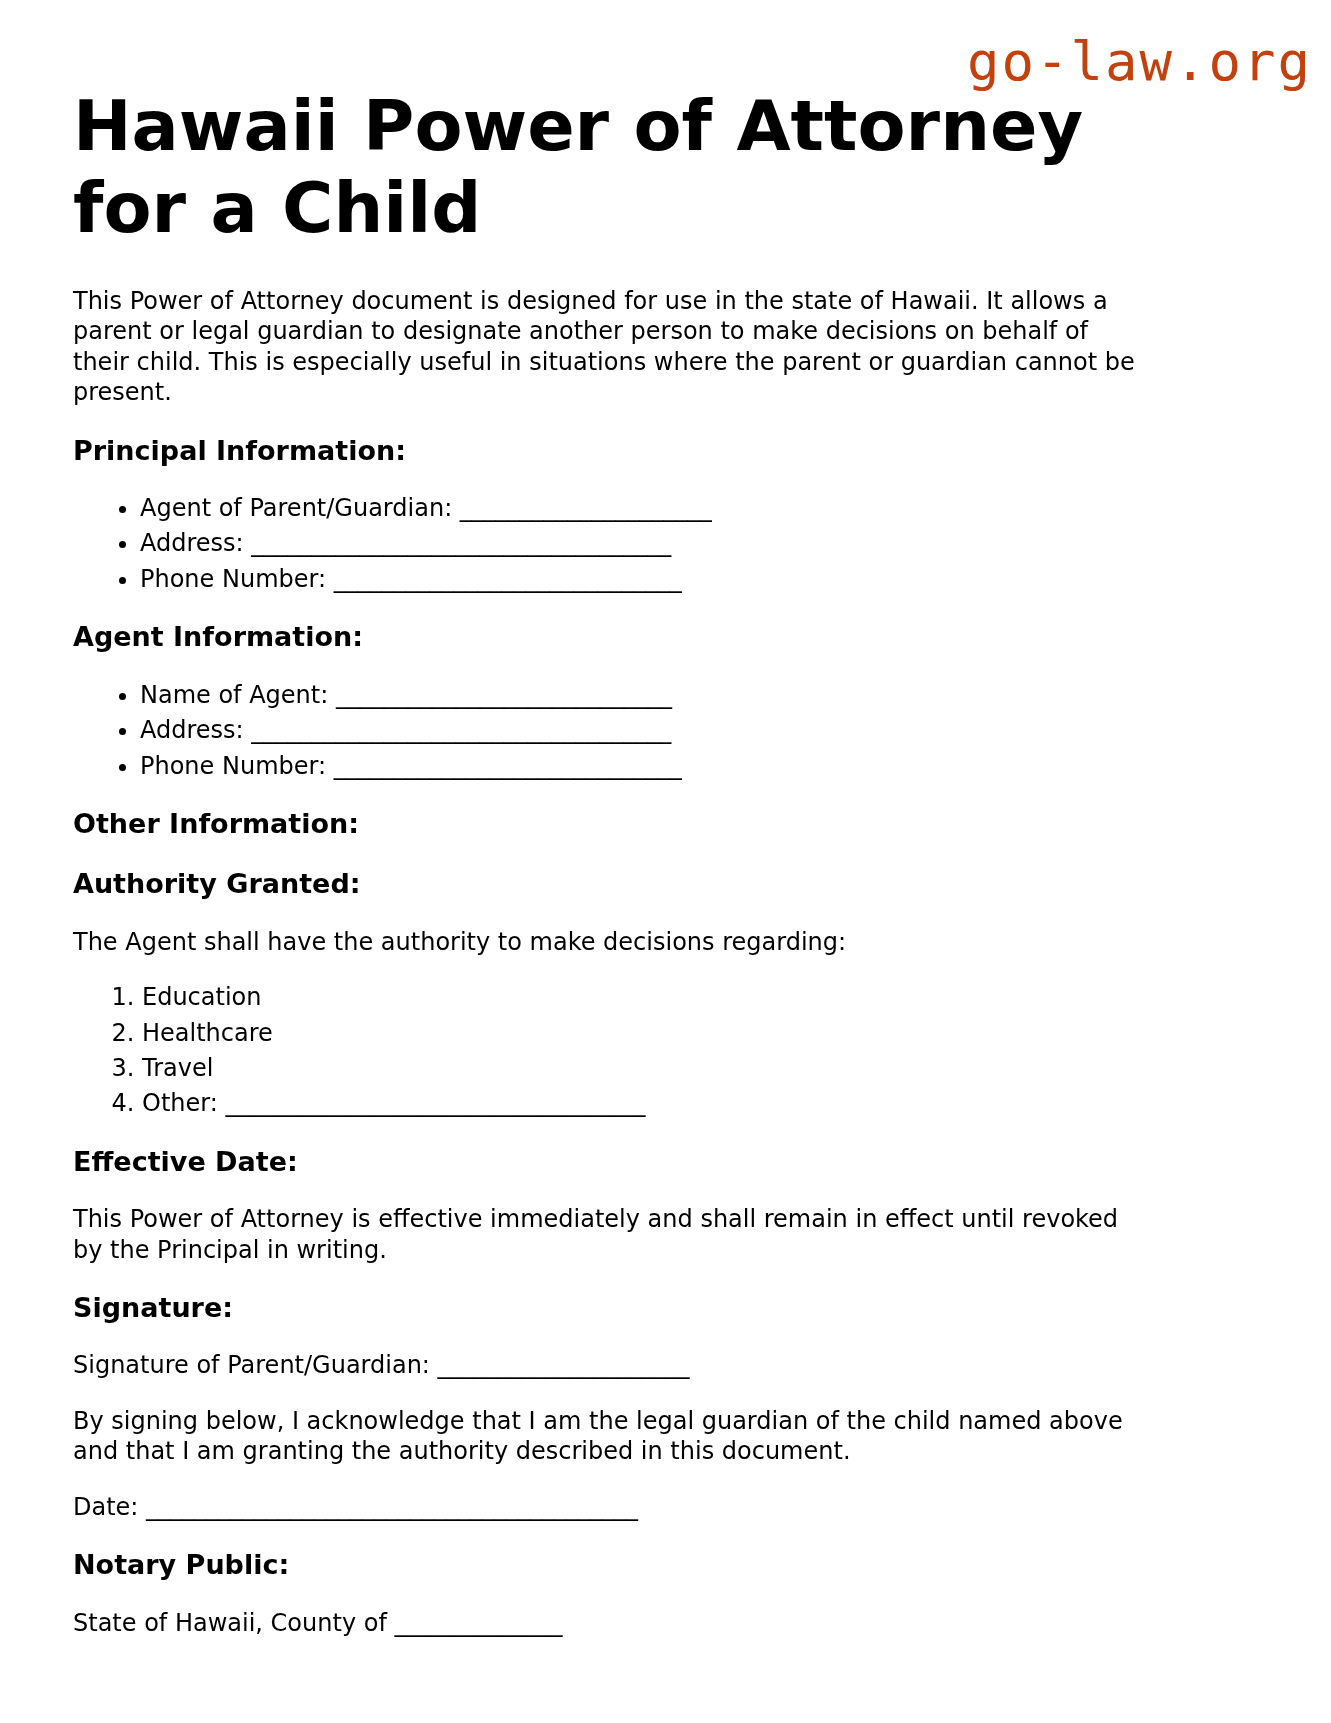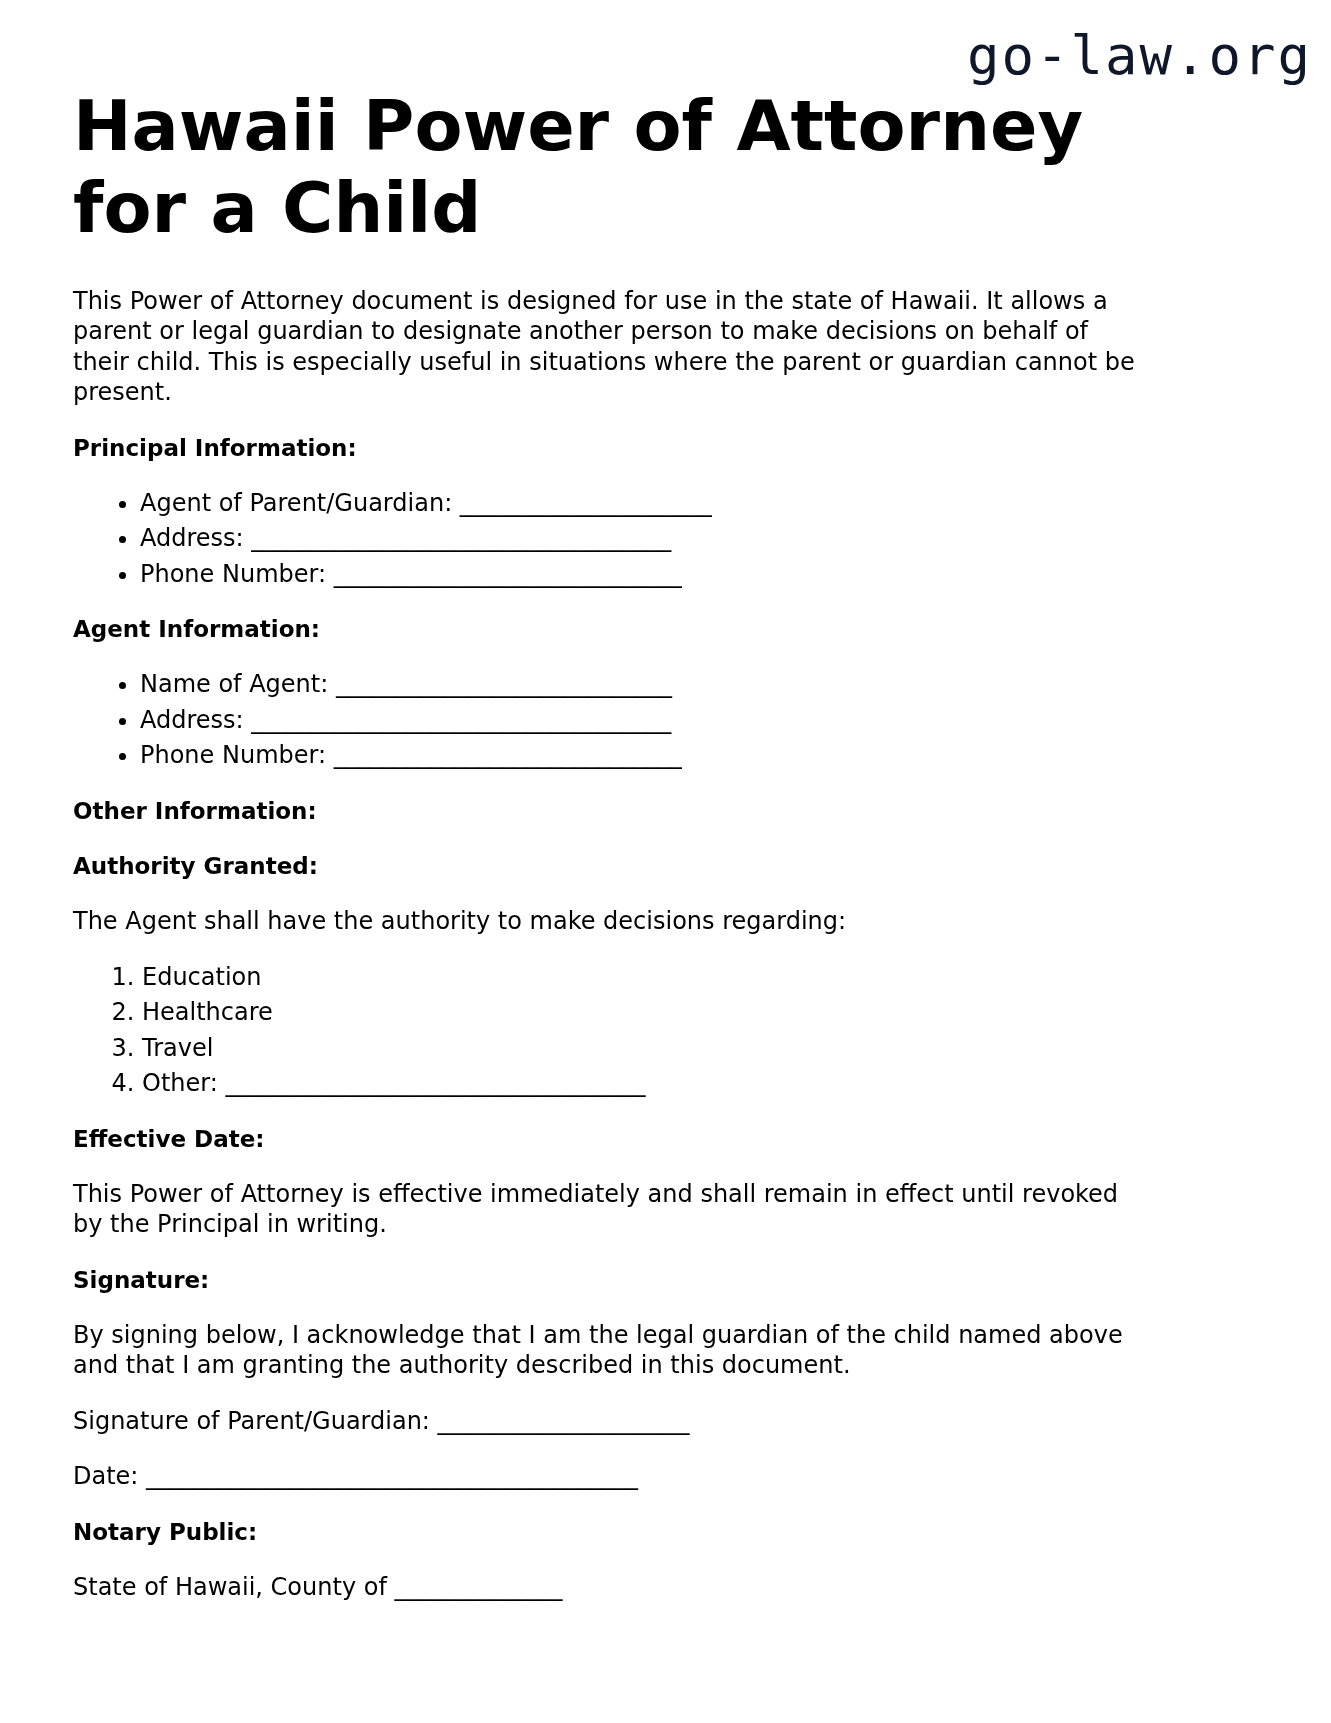--- a/index.html
+++ b/index.html
@@ -17,43 +17,43 @@
     line-height: 1.27;
   }
   .page {
     padding: 0 90px 0 73px;
     width: 1168px;
     box-sizing: border-box;
     width: 1241px;
   }
   .site-logo {
     position: absolute;
-    top: 26px;
+    top: 32px;
     right: 19px;
     font-family: "DejaVu Sans Mono", "Liberation Mono", monospace;
     font-size: 54px;
     font-weight: normal;
     letter-spacing: 2px;
     line-height: 1.1;
-    color: #0f172a;
+    color: #c2410c;
   }
   h1.doc-title {
     font-size: 70px;
     line-height: 1.17;
     font-weight: bold;
     margin: 86px 0 0 0;
   }
   p {
     margin: 25px 0;
   }
   p.intro {
     margin-top: 36px;
   }
   h3.sec {
-    font-size: 23px;
+    font-size: 27px;
     font-weight: bold;
     margin: 26px 0 25px 0;
     line-height: 1.27;
   }
   ul.blanks, ol.numbered {
     margin: 25px 0;
     padding-left: 67px;
   }
   ol.numbered {
     padding-left: 69px;
@@ -96,20 +96,20 @@
     <li>Education</li>
     <li>Healthcare</li>
     <li>Travel</li>
     <li>Other: ___________________________________</li>
   </ol>
 
   <h3 class="sec">Effective Date:</h3>
   <p>This Power of Attorney is effective immediately and shall remain in effect until revoked by the Principal in writing.</p>
 
   <h3 class="sec">Signature:</h3>
+  <p>Signature of Parent/Guardian: _____________________</p>
   <p>By signing below, I acknowledge that I am the legal guardian of the child named above and that I am granting the authority described in this document.</p>
-  <p>Signature of Parent/Guardian: _____________________</p>
   <p>Date: _________________________________________</p>
 
   <h3 class="sec">Notary Public:</h3>
   <p>State of Hawaii, County of ______________</p>
 
 </div>
 
 </body></html>

